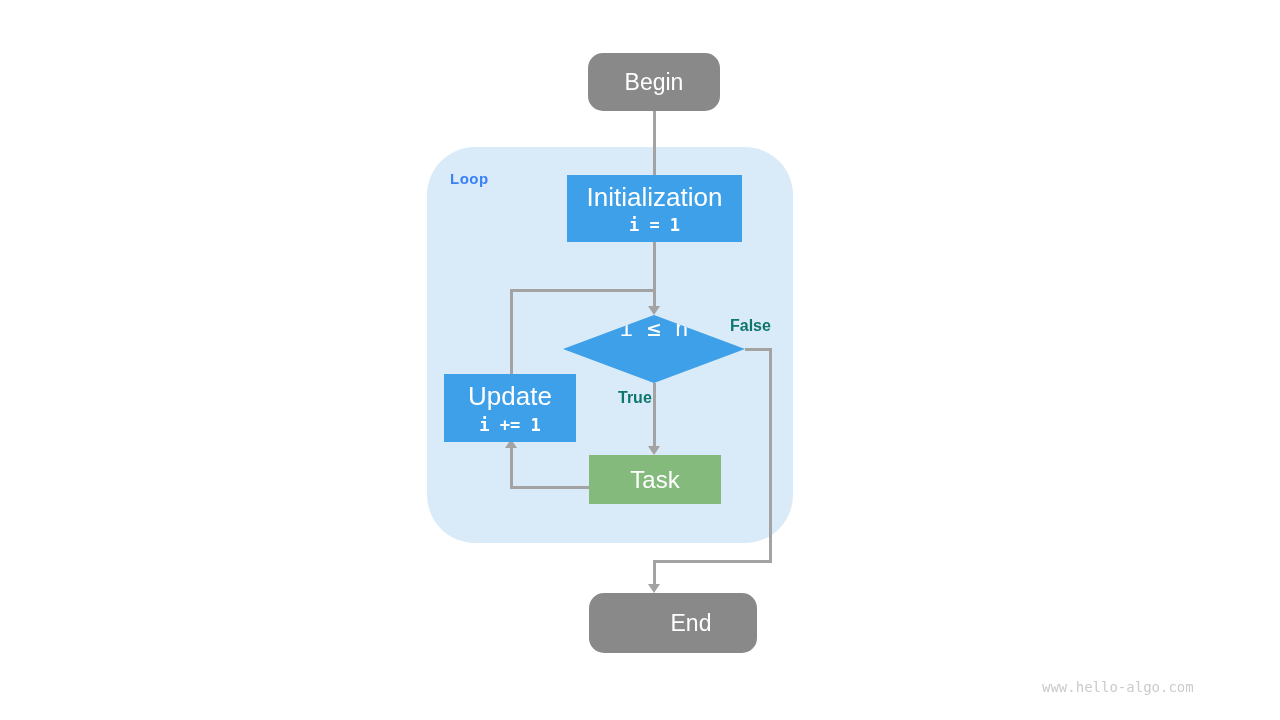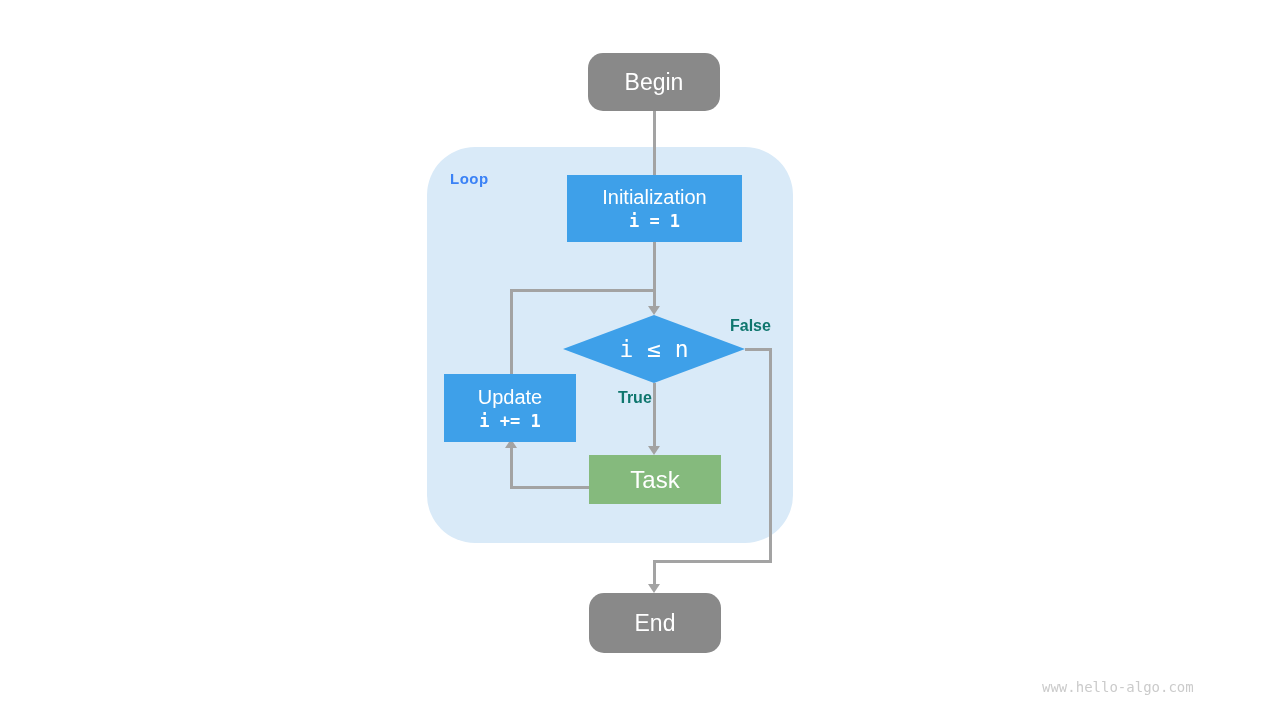--- a/index.html
+++ b/index.html
@@ -40,44 +40,43 @@
     color: #ffffff;
     text-align: center;
   }
   .terminal {
     background: #898989;
     border-radius: 15px;
     font-size: 23px;
   }
   .process-blue { background: #3EA0E9; }
   .process-green { background: #85BA7D; }
-  .node .title { font-size: 20px; line-height: 1.3; }
+  .node .title { font-size: 26px; line-height: 1.3; }
   .node .big-title { font-size: 24px; }
   .node .code {
     font-family: "DejaVu Sans Mono", monospace;
     font-size: 17px;
     font-weight: bold;
     line-height: 1.3;
   }
 
   #begin-node { left: 588px; top: 53px;  width: 132px; height: 58px; }
   #init-node  { left: 567px; top: 175px; width: 175px; height: 67px; }
   #update-node{ left: 444px; top: 374px; width: 132px; height: 68px; }
   #task-node  { left: 589px; top: 455px; width: 132px; height: 49px; }
-  #end-node   { left: 589px; top: 593px; width: 132px; height: 60px; }
+  #end-node   { left: 589px; top: 593px; width: 132px; height: 60px; padding-left: 36px; }
 
   
   .diamond {
     position: absolute;
     left: 563px; top: 315px;
     width: 182px; height: 68px;
     background: #3EA0E9;
     clip-path: polygon(50% 0%, 100% 50%, 50% 100%, 0% 50%);
     display: flex;
-    align-items: center;
     justify-content: center;
     color: #ffffff;
     font-family: "DejaVu Sans Mono", monospace;
     font-size: 23px;
   }
 
   
   .branch-label {
     position: absolute;
     font-size: 16px;

